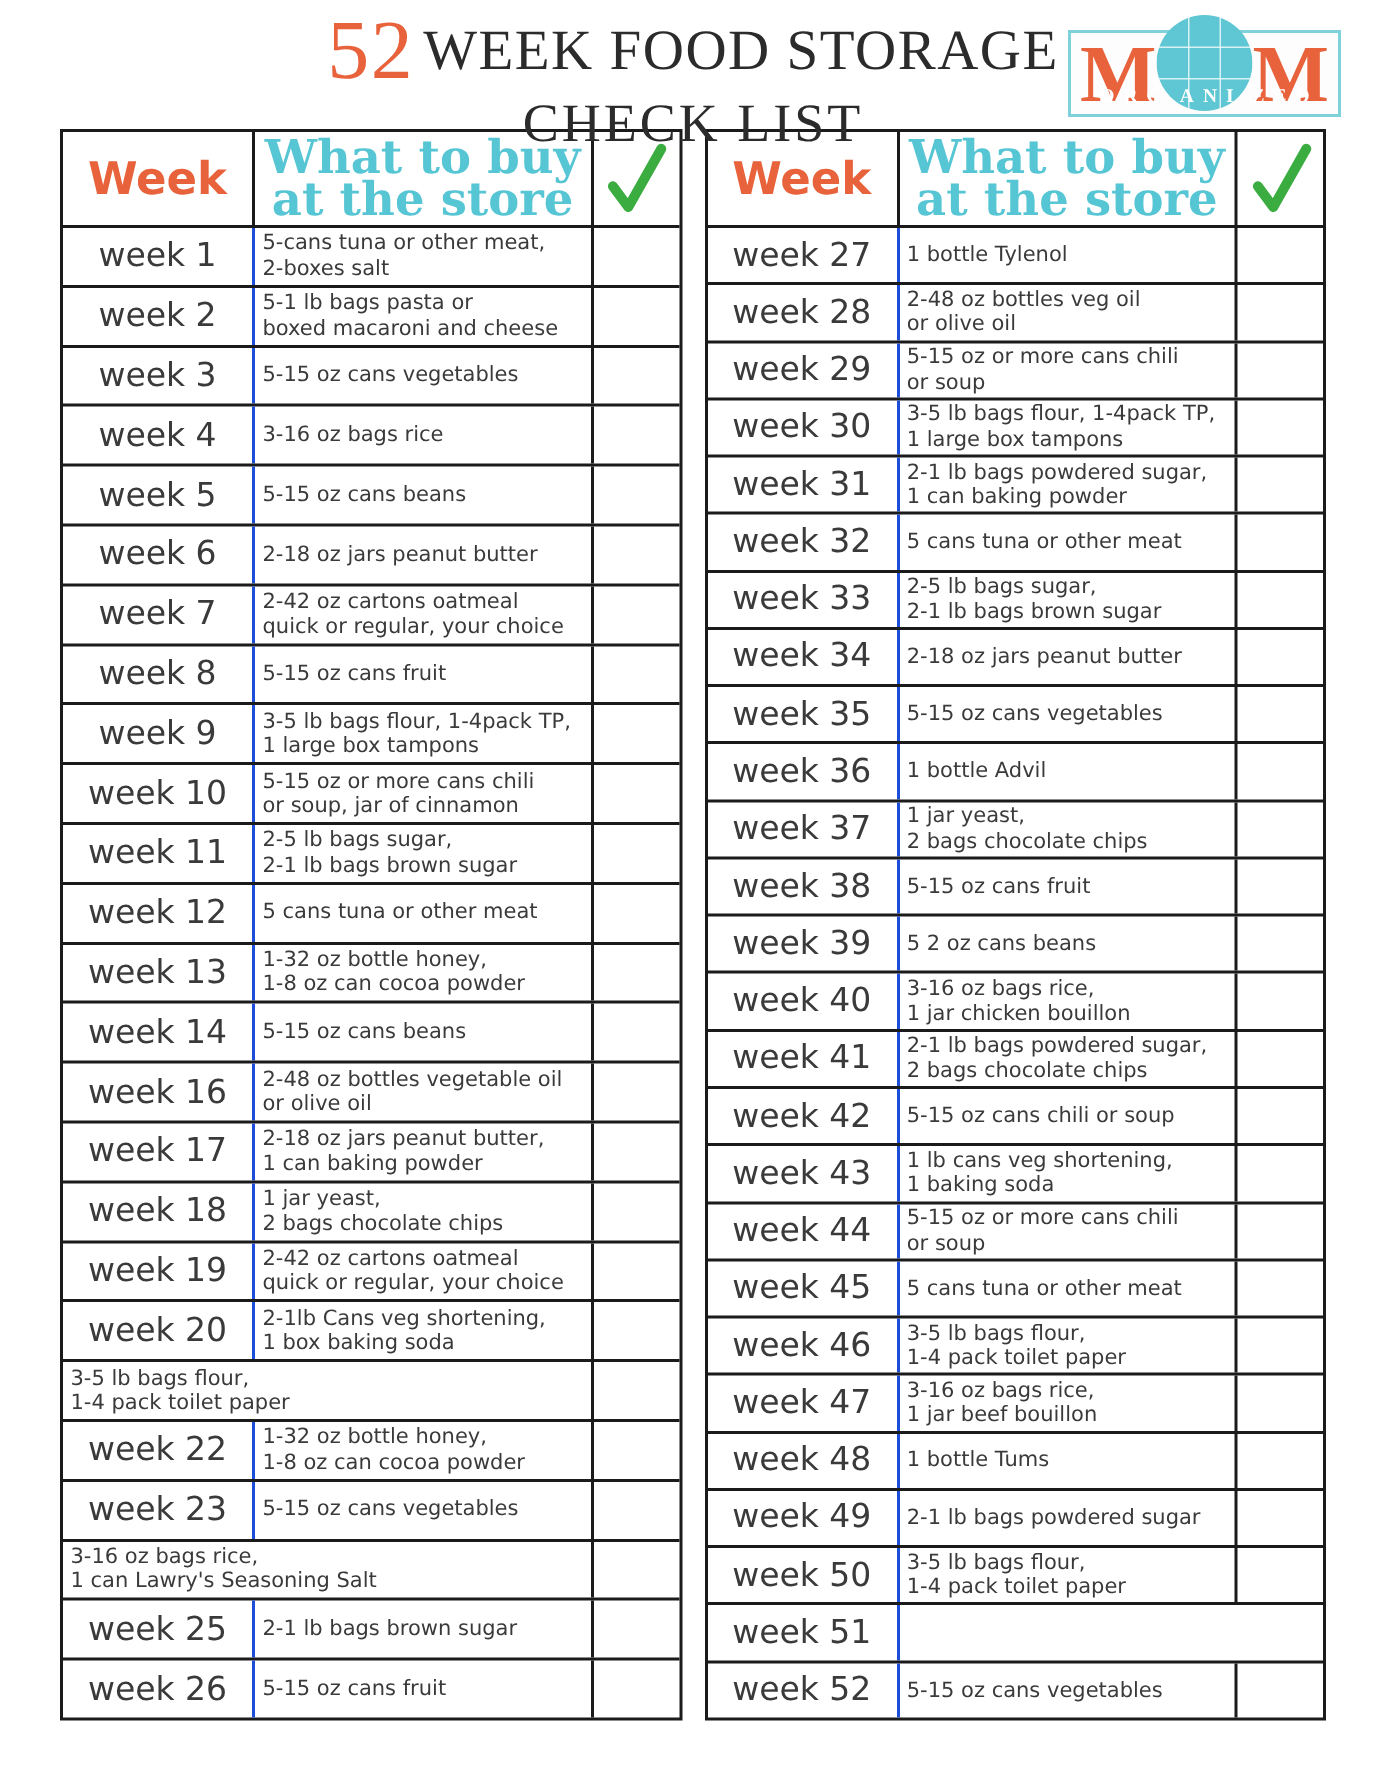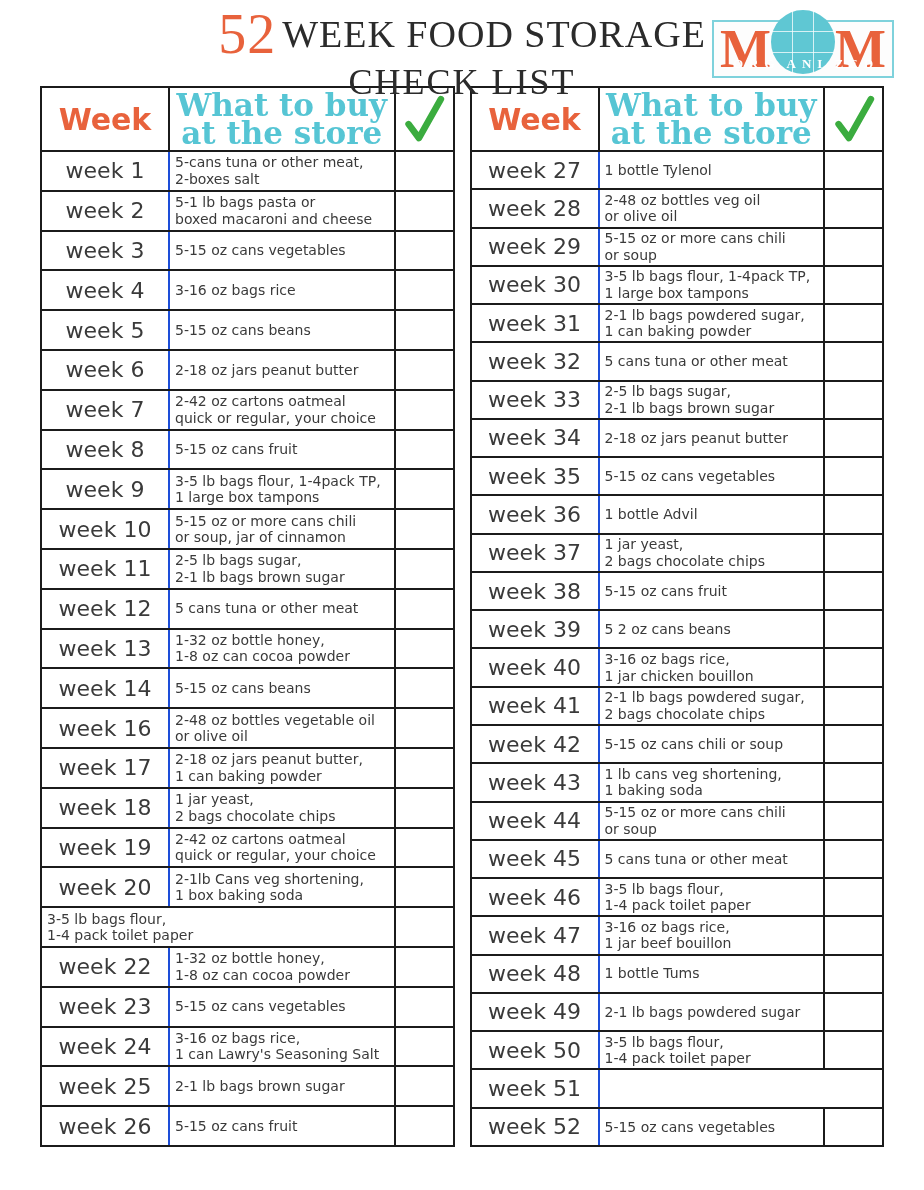--- a/index.html
+++ b/index.html
@@ -365,23 +365,20 @@
 
   <div class="t-row">
     <div class="cell-week">
               <span>week 23</span>
             </div>
     <div class="cell-buy"><span>5-15 oz cans vegetables</span></div>
     <div class="cell-check"></div>
   </div>
 
   <div class="t-row">
-    <div class="cell-week">
-              <span>week 24</span>
-            </div>
     <div class="cell-buy"><span>3-16 oz bags rice,
 1 can Lawry's Seasoning Salt</span></div>
     <div class="cell-check"></div>
   </div>
 
   <div class="t-row">
     <div class="cell-week">
               <span>week 25</span>
             </div>
     <div class="cell-buy"><span>2-1 lb bags brown sugar</span></div>

